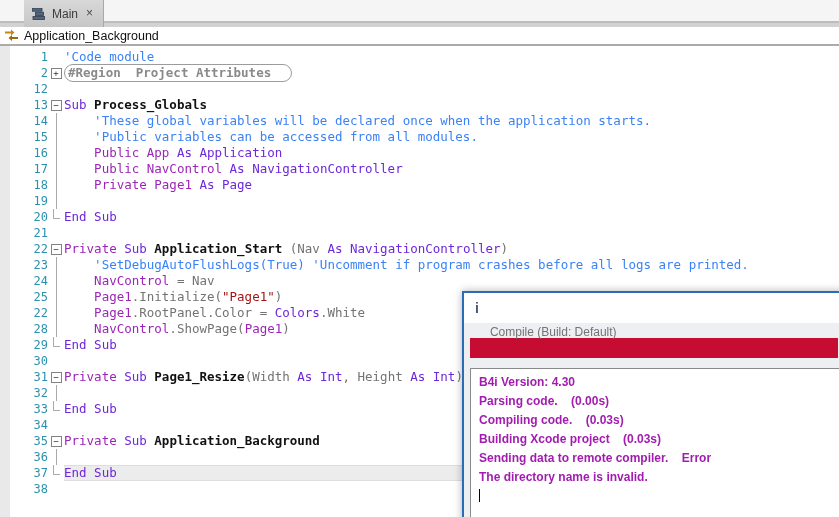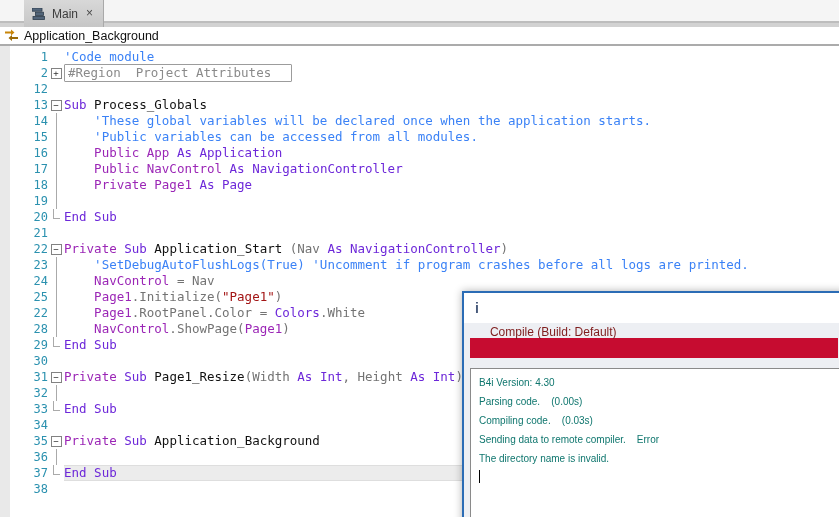--- a/index.html
+++ b/index.html
@@ -27,35 +27,35 @@
        font:12px "DejaVu Sans Mono",monospace;}
   .fold{width:16px;flex:0 0 16px;height:16px;display:flex;align-items:center;justify-content:center;}
   .fbox{width:9px;height:9px;border:1px solid #828282;background:#fff;color:#333;
         font:9px/8px "DejaVu Sans Mono",monospace;text-align:center;box-sizing:content-box;}
   .fline{width:1px;height:16px;background:#aaa;}
   .fend{width:6px;height:9px;border-left:1px solid #aaa;border-bottom:1px solid #aaa;
         align-self:flex-start;}
   .linefill{flex:1;display:flex;align-items:center;height:16px;min-width:0;}
   .linefill.hl{background:#ececec;box-shadow:inset 0 1px 0 #dedede,inset 0 -1px 0 #dedede;}
   .code{white-space:pre;font:12.5px/16px "DejaVu Sans Mono",monospace;color:#1a1a1a;}
-  .seg-reg{border:1px solid #9c9c9c;border-radius:1px;padding:0 20px 1px 3px;}
+  .seg-reg{border:1px solid #9c9c9c;border-radius:9px;padding:0 20px 1px 3px;font-weight:bold;}
 
   
   .dialog{position:absolute;left:462px;top:291px;width:380px;height:230px;
           border:2px solid #2b6cb5;background:#edeff3;box-shadow:0 0 8px rgba(0,0,0,.30);}
   .dlg-title{height:30px;background:#fff;display:flex;align-items:center;gap:11px;padding-left:11px;}
   .dlg-i{color:#47597a;font-weight:bold;font-size:14px;}
-  .dlg-title-text{font-size:12px;color:#7f1d1d;margin-top:48px;}
+  .dlg-title-text{font-size:12px;color:#737373;margin-top:48px;}
   .progress{margin:15px 6px 0 6px;height:20px;background:#c60c30;}
   .log{position:absolute;left:6px;right:-2px;top:75px;bottom:-2px;background:#fff;
        border:1px solid #8a8a8a;padding:4px 8px;overflow:hidden;}
-  .logline{font-size:10px;line-height:19px;color:#0f766e;white-space:pre;}
+  .logline{font-size:12px;line-height:19px;color:#a21caf;white-space:pre;font-weight:bold;}
   .caret{display:inline-block;width:1px;height:13px;background:#000;vertical-align:-2px;}
 </style>
-<style>.seg-kw{color:#6d28d9}.seg-typ{color:#6d28d9}.seg-var{color:#9B26B6}.seg-com{color:#3b82f6}.seg-str{color:#A31515}.seg-pln{color:#737373}.seg-sub{color:#111111;font-weight:normal}.seg-reg{color:#8A8A8A}.num{color:#2B91AF}</style></head>
+<style>.seg-kw{color:#6d28d9}.seg-typ{color:#6d28d9}.seg-var{color:#9B26B6}.seg-com{color:#3b82f6}.seg-str{color:#A31515}.seg-pln{color:#737373}.seg-sub{color:#111111;font-weight:bold}.seg-reg{color:#8A8A8A}.num{color:#2B91AF}</style></head>
 <body>
 
 <div id="app">
 
   <div class="tabbar">
     <div class="tab">
       <span style="display:flex;">
         <svg width="14" height="12" viewBox="0 0 14 12">
           <rect x="0" y="0" width="10" height="3.2" fill="#52657a" stroke="#2e3d4c" stroke-width="0.8"></rect>
           <rect x="3.5" y="4.2" width="8" height="3.2" fill="#52657a" stroke="#2e3d4c" stroke-width="0.8"></rect>
@@ -326,19 +326,20 @@
   <div class="dialog" style="border-color: rgb(43, 108, 181);">
     <div class="dlg-title">
       <span class="dlg-i">i</span>
       <span class="dlg-title-text">Compile (Build: Default)</span>
     </div>
     <div class="progress" style="background: rgb(198, 12, 48);"></div>
     <div class="log" id="log-lines">
         <div class="logline">B4i Version: 4.30</div>
         <div class="logline">Parsing code.    (0.00s)</div>
         <div class="logline">Compiling code.    (0.03s)</div>
+        <div class="logline">Building Xcode project    (0.03s)</div>
         <div class="logline">Sending data to remote compiler.    Error</div>
         <div class="logline">The directory name is invalid.</div>
         <div class="logline"><span class="caret"></span></div>
       </div>
   </div>
 
 </div>
 
 </body></html>

